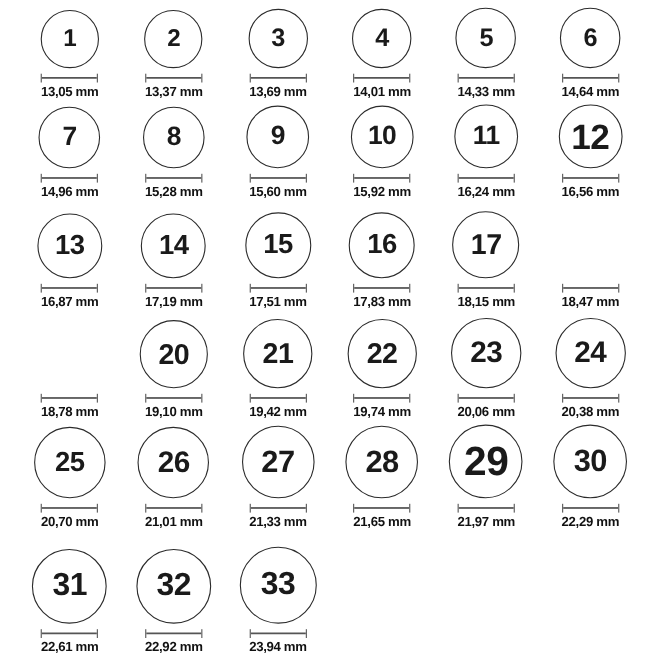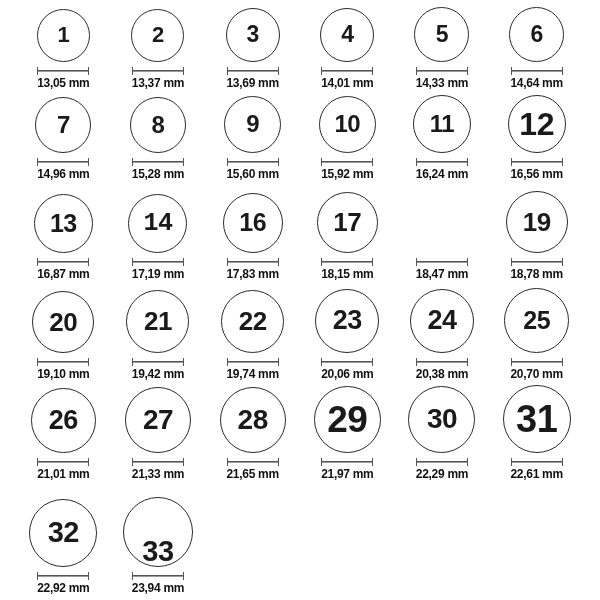--- a/index.html
+++ b/index.html
@@ -172,27 +172,34 @@
 
   <div class="cell">
     <div class="circle" style="width: 59px; height: 59px;">
       <span class="num" style="font-size: 25px;">13</span>
     </div>
     <div class="measure"></div>
     <div class="label">16,87 mm</div>
   </div>
 
   <div class="cell">
-    <div class="circle" style="width: 59px; height: 59px; font-family: Liberation Mono, monospace;">
+    <div class="circle" style="width: 59px; height: 59px;">
       <span class="num" style="font-size: 25px;">14</span>
     </div>
     <div class="measure"></div>
     <div class="label">17,19 mm</div>
   </div>
 
+  <div class="cell">
+    <div class="circle" style="width: 60px; height: 60px;">
+      <span class="num" style="font-size: 25px;">15</span>
+    </div>
+    <div class="measure"></div>
+    <div class="label">17,51 mm</div>
+  </div>
 
   <div class="cell">
     <div class="circle" style="width: 60px; height: 60px; justify-content: center;">
       <span class="num" style="font-size: 25px;">16</span>
     </div>
     <div class="measure"></div>
     <div class="label">17,83 mm</div>
   </div>
 
   <div class="cell">
@@ -202,23 +209,20 @@
     <div class="measure"></div>
     <div class="label">18,15 mm</div>
   </div>
 
   <div class="cell">
     <div class="measure"></div>
     <div class="label">18,47 mm</div>
   </div>
 
   <div class="cell">
-    <div class="circle" style="width: 62px; height: 62px;">
-      <span class="num" style="font-size: 26px;">19</span>
-    </div>
     <div class="measure"></div>
     <div class="label">18,78 mm</div>
   </div>
 
   <div class="cell">
     <div class="circle" style="width: 62px; height: 62px;">
       <span class="num" style="font-size: 26px;">20</span>
     </div>
     <div class="measure"></div>
     <div class="label">19,10 mm</div>
@@ -299,34 +303,34 @@
   <div class="cell">
     <div class="circle" style="width: 67px; height: 67px;">
       <span class="num" style="font-size: 28px;">30</span>
     </div>
     <div class="measure"></div>
     <div class="label">22,29 mm</div>
   </div>
 
   <div class="cell">
     <div class="circle" style="width: 68px; height: 68px;">
-      <span class="num" style="font-size: 38px;">31</span>
+      <span class="num" style="font-size: 29px;">31</span>
     </div>
     <div class="measure"></div>
     <div class="label">22,61 mm</div>
   </div>
 
   <div class="cell">
     <div class="circle" style="width: 68px; height: 68px;">
       <span class="num" style="font-size: 29px;">32</span>
     </div>
     <div class="measure"></div>
     <div class="label">22,92 mm</div>
   </div>
 
   <div class="cell">
-    <div class="circle" style="width: 70px; height: 70px; align-items: flex-end;">
+    <div class="circle" style="width: 70px; height: 70px;">
       <span class="num" style="font-size: 29px;">33</span>
     </div>
     <div class="measure"></div>
     <div class="label">23,94 mm</div>
   </div>
 </div>
 
 </body></html>

